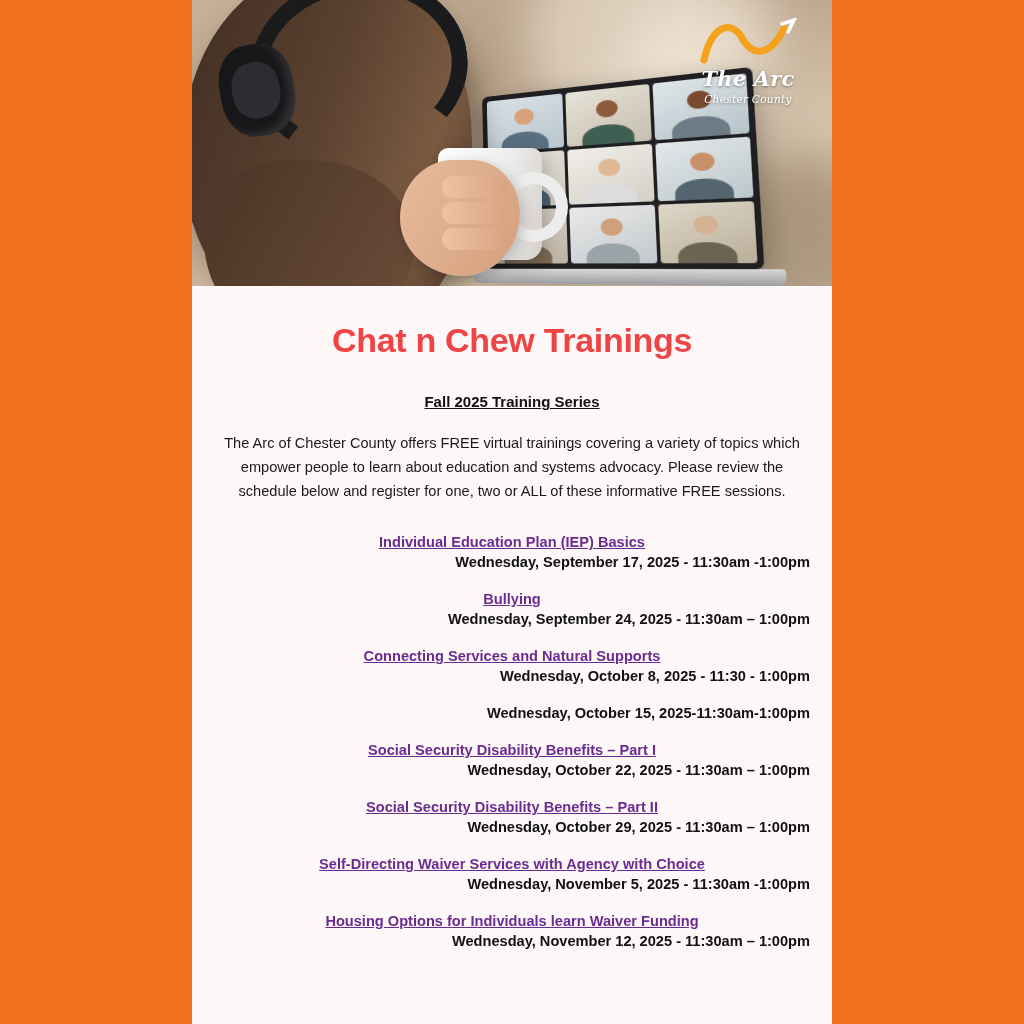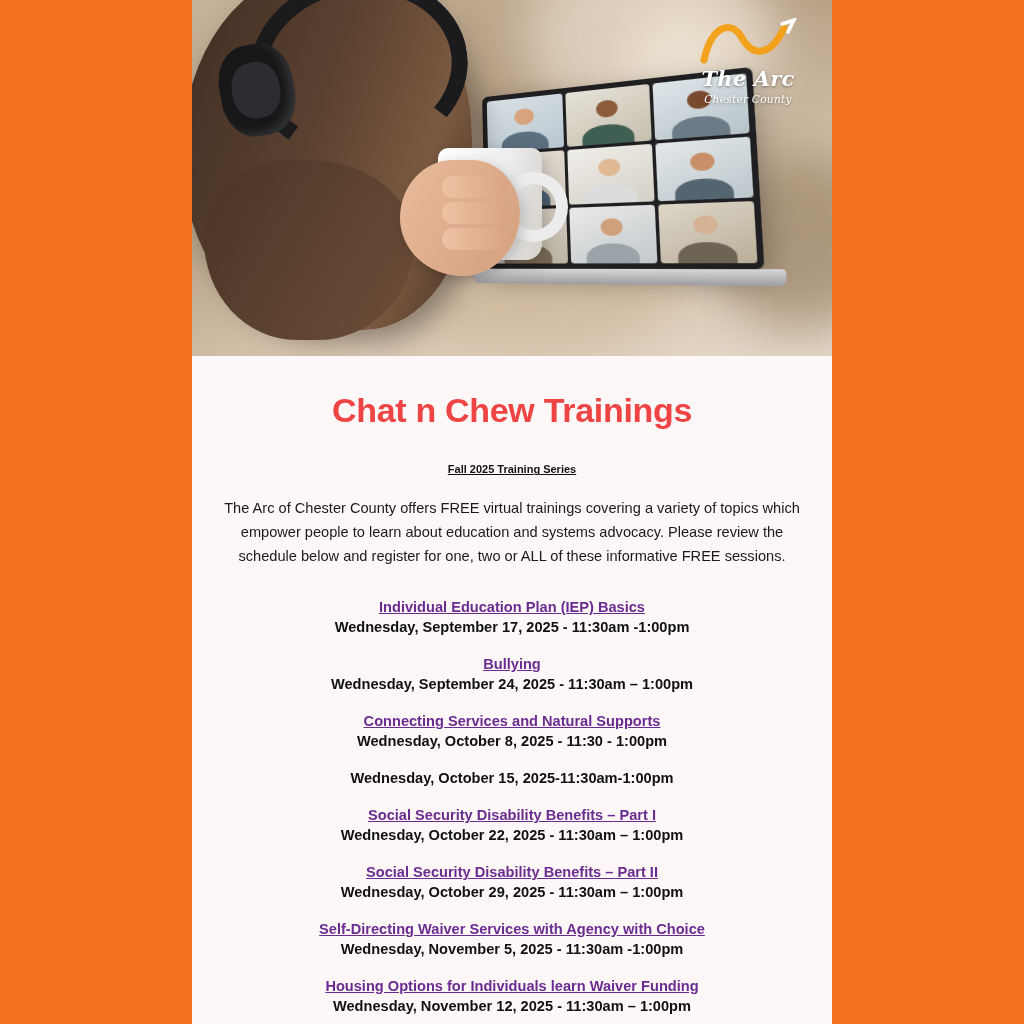--- a/index.html
+++ b/index.html
@@ -26,21 +26,21 @@
     width: 640px;
     height: 1024px;
     background: #fdf7f7;
     overflow: hidden;
   }
 
   
   .hero {
     position: relative;
     width: 640px;
-    height: 356px;
+    height: 286px;
     overflow: hidden;
     background: linear-gradient(160deg, #c7b39a 0%, #b49c82 35%, #d9c7b1 70%, #e6dacb 100%);
   }
   
   .hero .bg-blob {
     position: absolute;
     border-radius: 50%;
     filter: blur(26px);
     opacity: .75;
   }
@@ -250,21 +250,21 @@
   .title {
     margin: 36px 0 0 0;
     font-size: 34px;
     line-height: 1.1;
     font-weight: 700;
     color: #ef4444;
     letter-spacing: -0.3px;
   }
   .subtitle {
     margin: 34px 0 0 0;
-    font-size: 11px;
+    font-size: 15px;
     font-weight: 700;
     color: #111111;
     text-decoration: underline;
   }
   .intro {
     margin: 22px auto 0 auto;
     max-width: 580px;
     font-size: 14.6px;
     line-height: 1.62;
     color: #1a1a1a;
@@ -284,20 +284,21 @@
     text-decoration: underline;
     line-height: 1.3;
     cursor: pointer;
   }
   .session-datetime {
     margin-top: 1px;
     font-size: 14.6px;
     font-weight: 700;
     color: #111111;
     line-height: 1.3;
+    text-align: right;
   }
 </style>
 </head>
 <body>
 
 <div id="page">
   <div class="sheet">
 
     <div class="hero">
       <div class="bg-blob blob1"></div>

